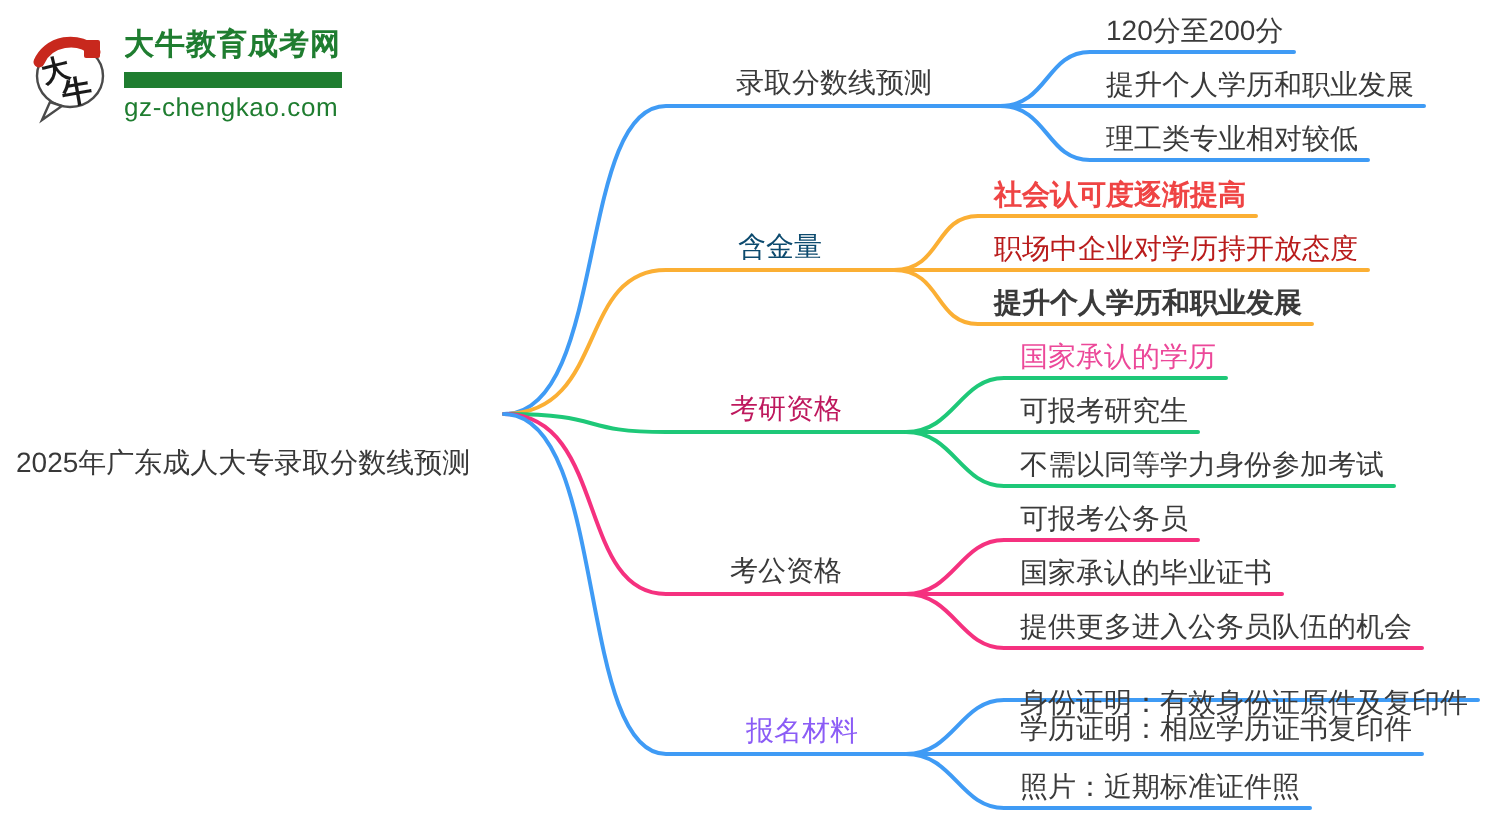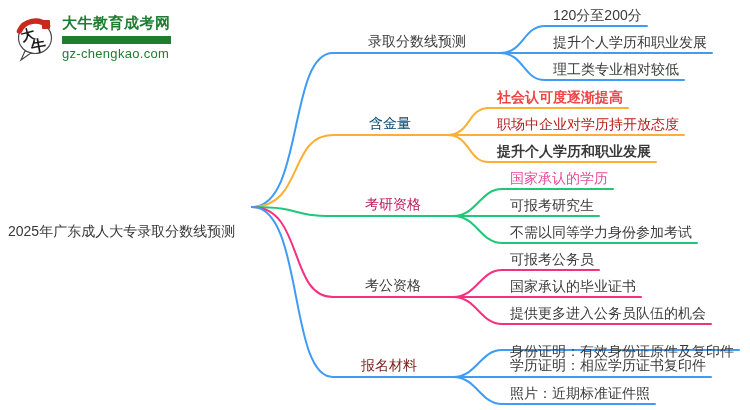--- a/index.html
+++ b/index.html
@@ -110,19 +110,19 @@
       <div class="node-label" style="left: 497px; top: 115px; color: #b91c1c;">职场中企业对学历持开放态度</div>
       <div class="node-label" style="left: 497px; top: 142px; color: rgb(58, 58, 58); font-weight: bold;">提升个人学历和职业发展</div>
       <div class="node-label" style="left: 365px; top: 195px; color: #be185d;">考研资格</div>
       <div class="node-label" style="left: 510px; top: 169px; color: #ec4899;">国家承认的学历</div>
       <div class="node-label" style="left: 510px; top: 196px; color: rgb(58, 58, 58);">可报考研究生</div>
       <div class="node-label" style="left: 510px; top: 223px; color: rgb(58, 58, 58);">不需以同等学力身份参加考试</div>
       <div class="node-label" style="left: 365px; top: 276px; color: rgb(58, 58, 58);">考公资格</div>
       <div class="node-label" style="left: 510px; top: 250px; color: rgb(58, 58, 58);">可报考公务员</div>
       <div class="node-label" style="left: 510px; top: 277px; color: rgb(58, 58, 58);">国家承认的毕业证书</div>
       <div class="node-label" style="left: 510px; top: 304px; color: rgb(58, 58, 58);">提供更多进入公务员队伍的机会</div>
-      <div class="node-label" style="left: 361px; top: 356px; color: #7f1d1d;">报名材料</div>
+      <div class="node-label" style="left: 373px; top: 356px; color: #8b5cf6;">报名材料</div>
       <div class="node-label" style="left: 510px; top: 342px; color: rgb(58, 58, 58);">身份证明：有效身份证原件及复印件</div>
       <div class="node-label" style="left: 510px; top: 357px; color: rgb(58, 58, 58); font-family: Liberation Serif, serif;">学历证明：相应学历证书复印件</div>
       <div class="node-label" style="left: 510px; top: 384px; color: rgb(58, 58, 58);">照片：近期标准证件照</div>
     </div>
 
 </div>
 
 </body></html>

